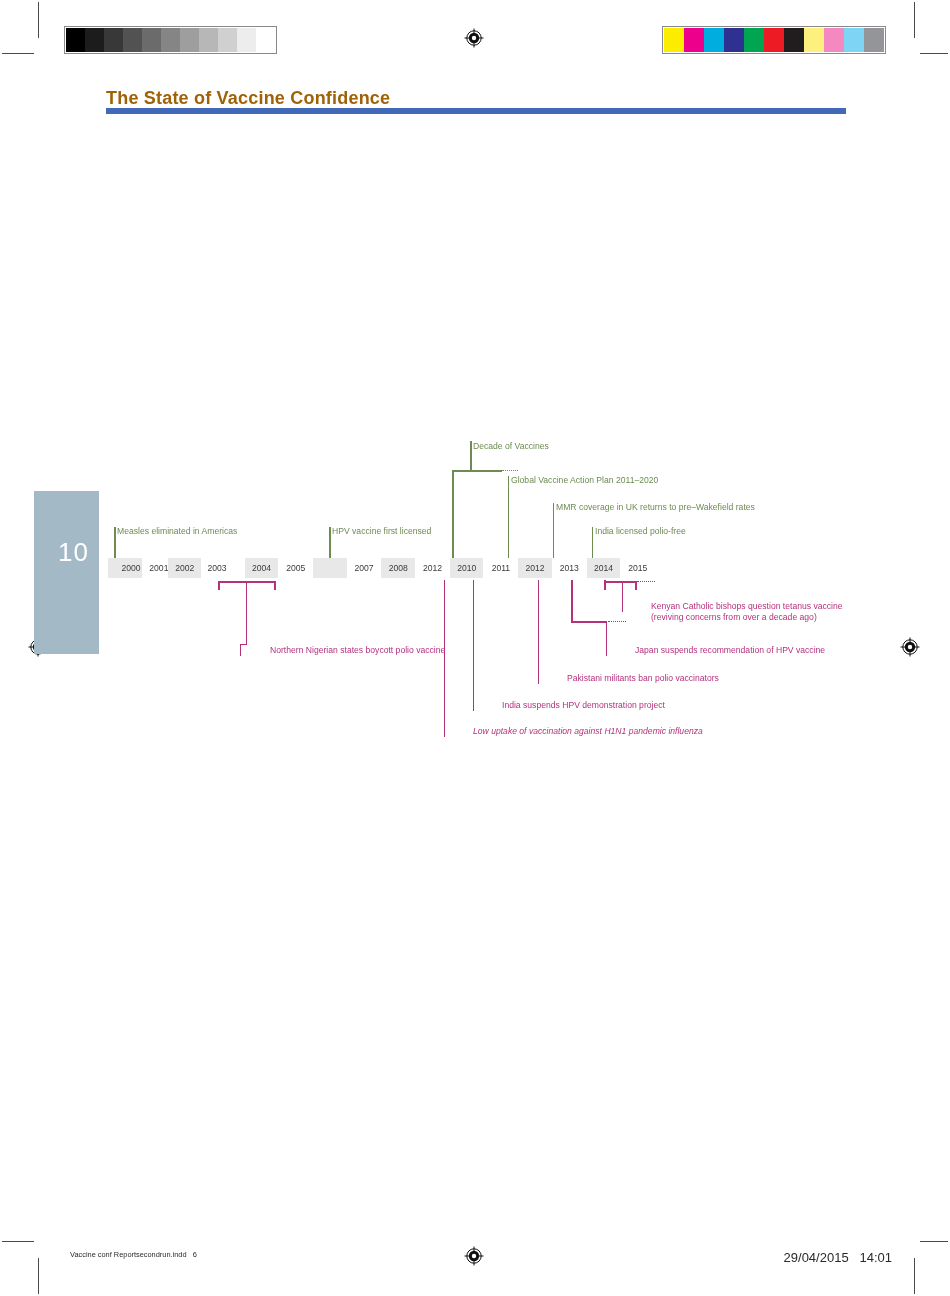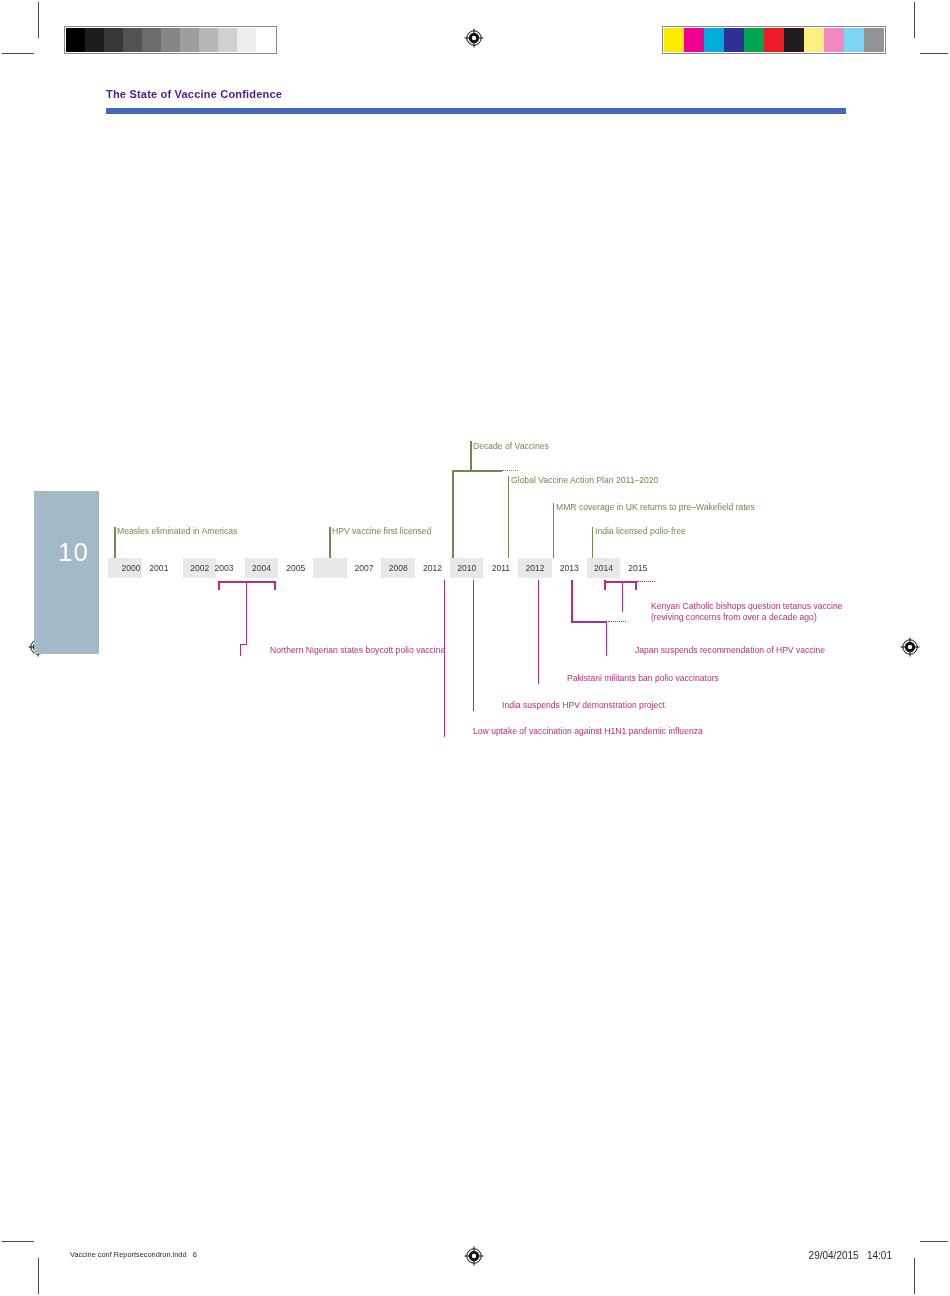--- a/index.html
+++ b/index.html
@@ -18,21 +18,21 @@
   .strip{position:absolute;display:flex;border:1px solid #8a8a8a;background:#fff;padding:1px;}
   .strip .sw{width:20px;height:24px;display:block;}
   .strip.gray .sw{width:19px;}
 
   
   .regmark{position:absolute;width:20px;height:20px;}
 
   
   .hdr-title{
     position:absolute;left:106px;top:88px;
-    font-size:11px;font-weight:bold;color:#4c1d95;
+    font-size:18px;font-weight:bold;color:#a16207;
     letter-spacing:.2px;white-space:nowrap;
   }
   .hdr-rule{
     position:absolute;left:106px;top:108px;width:740px;height:6px;
     background:#4269b8;
   }
 
   
   .pagetab{
     position:absolute;left:34px;top:491px;width:65px;height:163px;
@@ -84,21 +84,21 @@
   .tick{position:absolute;width:1.4px;height:11px;}
   .tick.pink{background:#b5317c;}
 
   
   .footer-left{
     position:absolute;left:70px;top:1250px;
     font-size:7.4px;color:#2a2a2a;white-space:pre;
   }
   .footer-right{
     position:absolute;right:58px;top:1250px;
-    font-size:10px;color:#2a2a2a;white-space:pre;
+    font-size:13px;color:#2a2a2a;white-space:pre;
   }
 </style>
 </head>
 <body>
 
 <div class="crop-v" style="left:38px;  top:2px;   height:36px;"></div>
 <div class="crop-h" style="left:2px;   top:53px;  width:32px;"></div>
 <div class="crop-v" style="left:914px; top:2px;   height:36px;"></div>
 <div class="crop-h" style="left:920px; top:53px;  width:28px;"></div>
 <div class="crop-v" style="left:38px;  top:1258px; height:36px;"></div>
@@ -167,22 +167,22 @@
 
 <div class="pagetab">
   <span class="num">10</span>
 </div>
 
 <div id="timeline-wrap">
 
   <div id="year-axis">
       <div class="yearbox shade" style="left: 108px; width: 46px;">2000</div>
       <div class="yearbox plain" style="left: 142.2px; width: 33.4px;">2001</div>
-      <div class="yearbox shade" style="left: 183px; width: 33.4px;">2002</div>
-      <div class="yearbox plain" style="left: 217px; width: 14px;">2003</div>
+      <div class="yearbox shade" style="left: 168px; width: 33.4px;">2002</div>
+      <div class="yearbox plain" style="left: 210px; width: 14px;">2003</div>
       <div class="yearbox shade" style="left: 244.8px; width: 33.4px;">2004</div>
       <div class="yearbox plain" style="left: 279px; width: 33.4px;">2005</div>
       <div class="yearbox shade" style="left: 313.2px; width: 33.4px; padding-left: 35px;">2006</div>
       <div class="yearbox plain" style="left: 347.4px; width: 33.4px;">2007</div>
       <div class="yearbox shade" style="left: 381.6px; width: 33.4px;">2008</div>
       <div class="yearbox plain" style="left: 415.8px; width: 33.4px;">2012</div>
       <div class="yearbox shade" style="left: 450px; width: 33.4px;">2010</div>
       <div class="yearbox plain" style="left: 484.2px; width: 33.4px;">2011</div>
       <div class="yearbox shade" style="left: 518.4px; width: 33.4px;">2012</div>
       <div class="yearbox plain" style="left: 552.6px; width: 33.4px;">2013</div>
@@ -214,21 +214,21 @@
   <div class="hline pink thick" style="left:218px;top:581px;width:57px;"></div>
   <div class="vline pink thick" style="left:218px;top:581px;height:9px;"></div>
   <div class="vline pink thick" style="left:274px;top:581px;height:9px;"></div>
   <div class="vline pink" style="left:246px;top:581px;height:64px;"></div>
   <div class="hline pink" style="left:240px;top:644px;width:6px;"></div>
   <div class="tick pink" style="left:240px;top:645px;"></div>
   <div class="ann-label pink" style="left:244px;top:645px;">Northern Nigerian states boycott polio vaccine</div>
 
   <div class="vline pink" style="left:444px;top:580px;height:146px;"></div>
   <div class="tick pink" style="left:444px;top:726px;"></div>
-  <div class="ann-label pink" style="left:447px;top:726px;">Low uptake of vaccination against H1N1 pandemic influenza</div>
+  <div class="ann-label pink" style="left:447px;top:726px;font-style:italic;">Low uptake of vaccination against H1N1 pandemic influenza</div>
 
   <div class="vline pink" style="left:473px;top:580px;height:120px;"></div>
   <div class="tick pink" style="left:473px;top:700px;"></div>
   <div class="ann-label pink" style="left:476px;top:700px;">India suspends HPV demonstration project</div>
 
   <div class="vline pink" style="left:538px;top:580px;height:93px;"></div>
   <div class="tick pink" style="left:538px;top:673px;"></div>
   <div class="ann-label pink" style="left:541px;top:673px;">Pakistani militants ban polio vaccinators</div>
 
   <div class="vline pink thick" style="left:571px;top:580px;height:42px;"></div>

